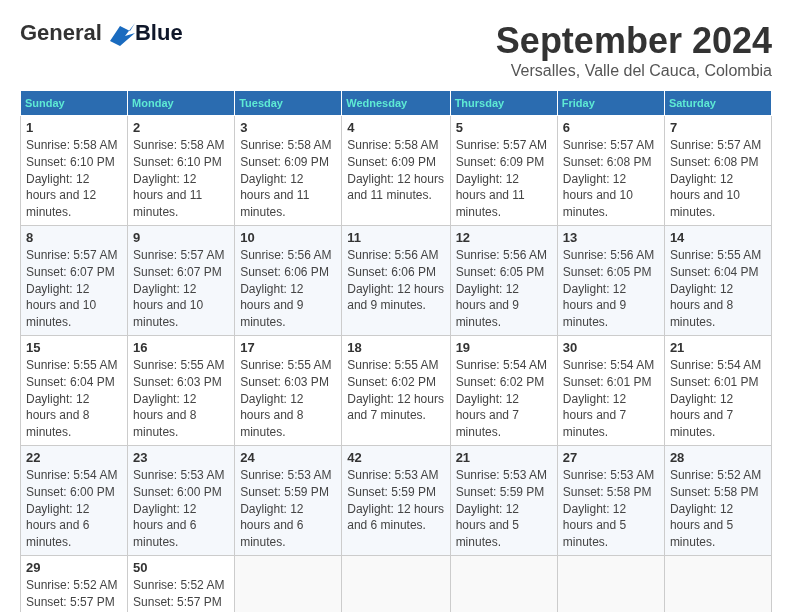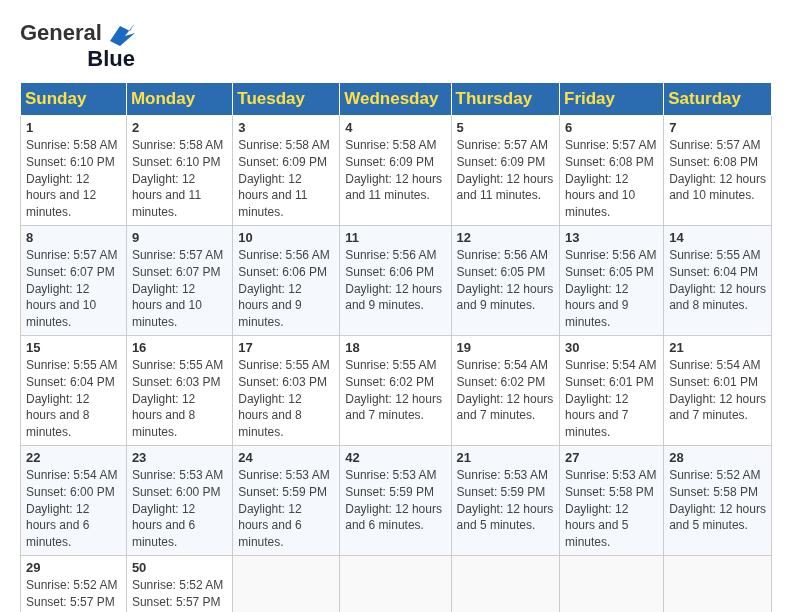--- a/index.html
+++ b/index.html
@@ -11,22 +11,22 @@
       padding: 20px;
     }
     .header {
       display: flex;
       justify-content: space-between;
       align-items: flex-start;
       margin-bottom: 10px;
     }
     .logo {
       display: flex;
-      flex-direction: column;
-      align-items: flex-end;
+      flex-direction: row;
+      align-items: flex-start;
     }
     .logo-text {
       display: flex;
       align-items: center;
     }
     .logo-general {
       font-size: 22px;
       font-weight: bold;
       color: #333;
     }
@@ -51,24 +51,24 @@
     .location {
       font-size: 16px;
       color: #555;
     }
     .calendar {
       width: 100%;
       border-collapse: collapse;
     }
     .calendar th {
       background: #2b6cb0;
-      color: #fde047;
+      color: #5eead4;
       padding: 6px 4px;
       text-align: left;
-      font-size: 17px;
+      font-size: 11px;
       font-weight: bold;
       border: 1px solid #fff;
     }
     .calendar td {
       border: 1px solid #ccc;
       vertical-align: top;
       padding: 4px 5px;
       width: 113px;
       min-height: 80px;
       font-size: 10.5px;
@@ -102,20 +102,24 @@
 <div class="header">
   <div class="logo">
     <div class="logo-text">
       <span class="logo-general">General</span>
       <svg class="logo-bird" viewBox="0 0 30 25">
         <polygon points="5,20 15,5 25,10 30,2 20,15 30,12 15,25" fill="#1a6bbf"></polygon>
       </svg>
     </div>
     <span class="logo-blue">Blue</span>
   </div>
+  <div class="title-section">
+    <div class="month-title">September 2024</div>
+    <div class="location">Versalles, Valle del Cauca, Colombia</div>
+  </div>
 </div>
 
 <table class="calendar">
   <thead>
     <tr>
     <th>Sunday</th>
         <th>Monday</th>
         <th>Tuesday</th>
         <th>Wednesday</th>
         <th>Thursday</th>

